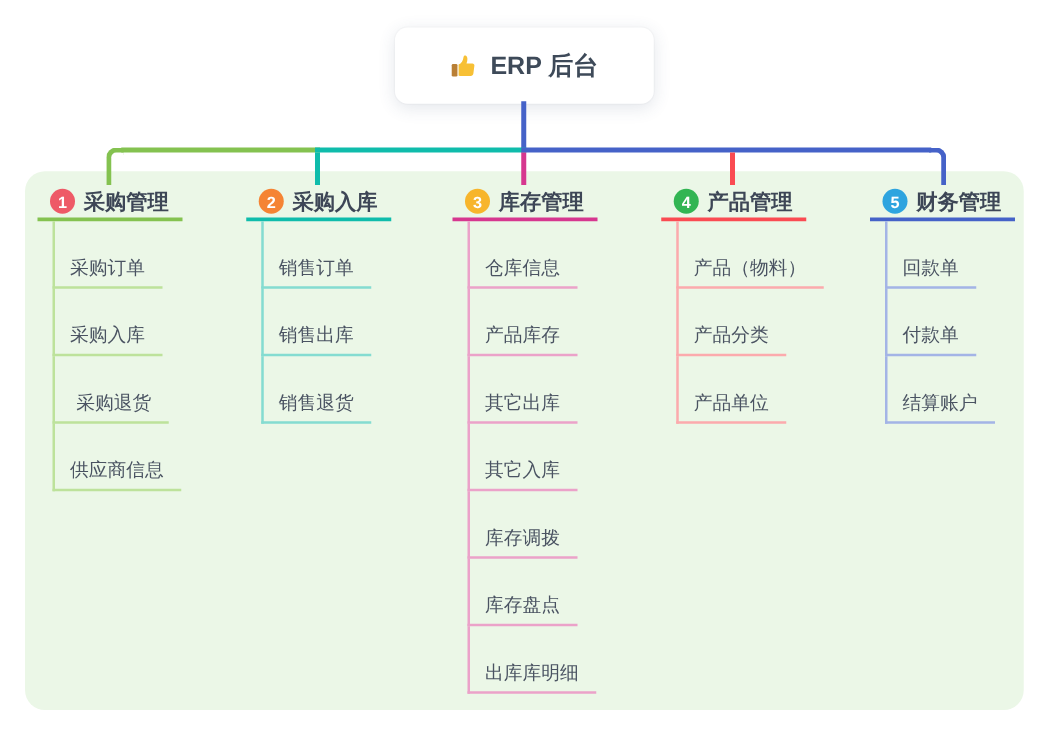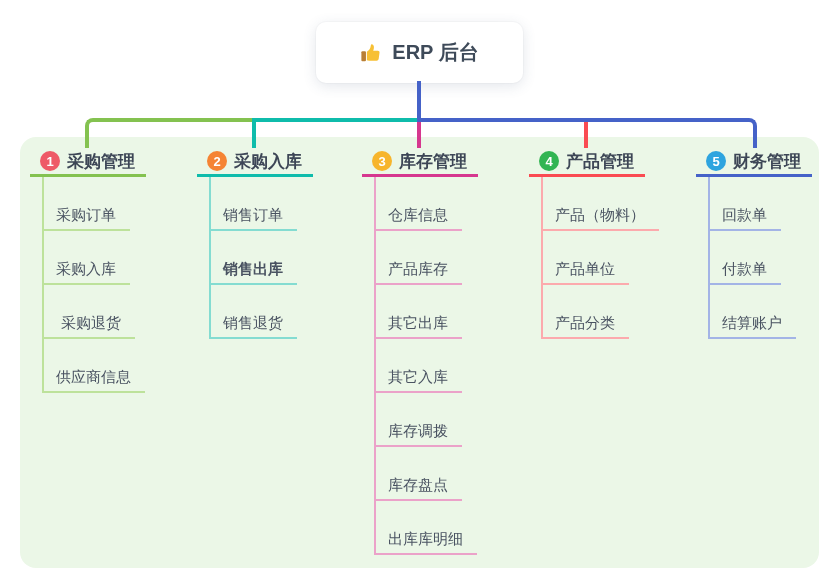--- a/index.html
+++ b/index.html
@@ -71,21 +71,21 @@
         <div class="child-item" style="border-color: rgb(189, 226, 155);">采购入库</div>
         <div class="child-item" style="border-color: rgb(189, 226, 155); padding-left: 17px;">采购退货</div>
         <div class="child-item" style="border-color: rgb(189, 226, 155);">供应商信息</div>
       </div>
       <div class="branch-header" style="left: 197px; top: 148px; border-bottom-color: rgb(15, 188, 171);">
         <span class="badge" style="background: rgb(245, 132, 52);">2</span>
         <span>采购入库</span>
       </div>
       <div class="child-col" style="left: 209px; top: 177px;">
         <div class="child-item" style="border-color: rgb(132, 220, 209);">销售订单</div>
-        <div class="child-item" style="border-color: rgb(132, 220, 209); font-weight: bold;">销售出库</div>
+        <div class="child-item" style="border-color: rgb(132, 220, 209);">销售出库</div>
         <div class="child-item" style="border-color: rgb(132, 220, 209);">销售退货</div>
       </div>
       <div class="branch-header" style="left: 362px; top: 148px; border-bottom-color: rgb(214, 55, 143);">
         <span class="badge" style="background: rgb(247, 181, 44);">3</span>
         <span>库存管理</span>
       </div>
       <div class="child-col" style="left: 374px; top: 177px;">
         <div class="child-item" style="border-color: rgb(235, 162, 201);">仓库信息</div>
         <div class="child-item" style="border-color: rgb(235, 162, 201);">产品库存</div>
         <div class="child-item" style="border-color: rgb(235, 162, 201);">其它出库</div>
@@ -93,22 +93,22 @@
         <div class="child-item" style="border-color: rgb(235, 162, 201);">库存调拨</div>
         <div class="child-item" style="border-color: rgb(235, 162, 201);">库存盘点</div>
         <div class="child-item" style="border-color: rgb(235, 162, 201);">出库库明细</div>
       </div>
       <div class="branch-header" style="left: 529px; top: 148px; border-bottom-color: rgb(250, 75, 82);">
         <span class="badge" style="background: rgb(50, 181, 83);">4</span>
         <span>产品管理</span>
       </div>
       <div class="child-col" style="left: 541px; top: 177px;">
         <div class="child-item" style="border-color: rgb(252, 170, 173);">产品（物料）</div>
+        <div class="child-item" style="border-color: rgb(252, 170, 173);">产品分类</div>
         <div class="child-item" style="border-color: rgb(252, 170, 173);">产品单位</div>
-        <div class="child-item" style="border-color: rgb(252, 170, 173);">产品分类</div>
       </div>
       <div class="branch-header" style="left: 696px; top: 148px; border-bottom-color: rgb(69, 98, 200);">
         <span class="badge" style="background: rgb(46, 164, 223);">5</span>
         <span>财务管理</span>
       </div>
       <div class="child-col" style="left: 708px; top: 177px;">
         <div class="child-item" style="border-color: rgb(163, 180, 230);">回款单</div>
         <div class="child-item" style="border-color: rgb(163, 180, 230);">付款单</div>
         <div class="child-item" style="border-color: rgb(163, 180, 230);">结算账户</div>
       </div>

